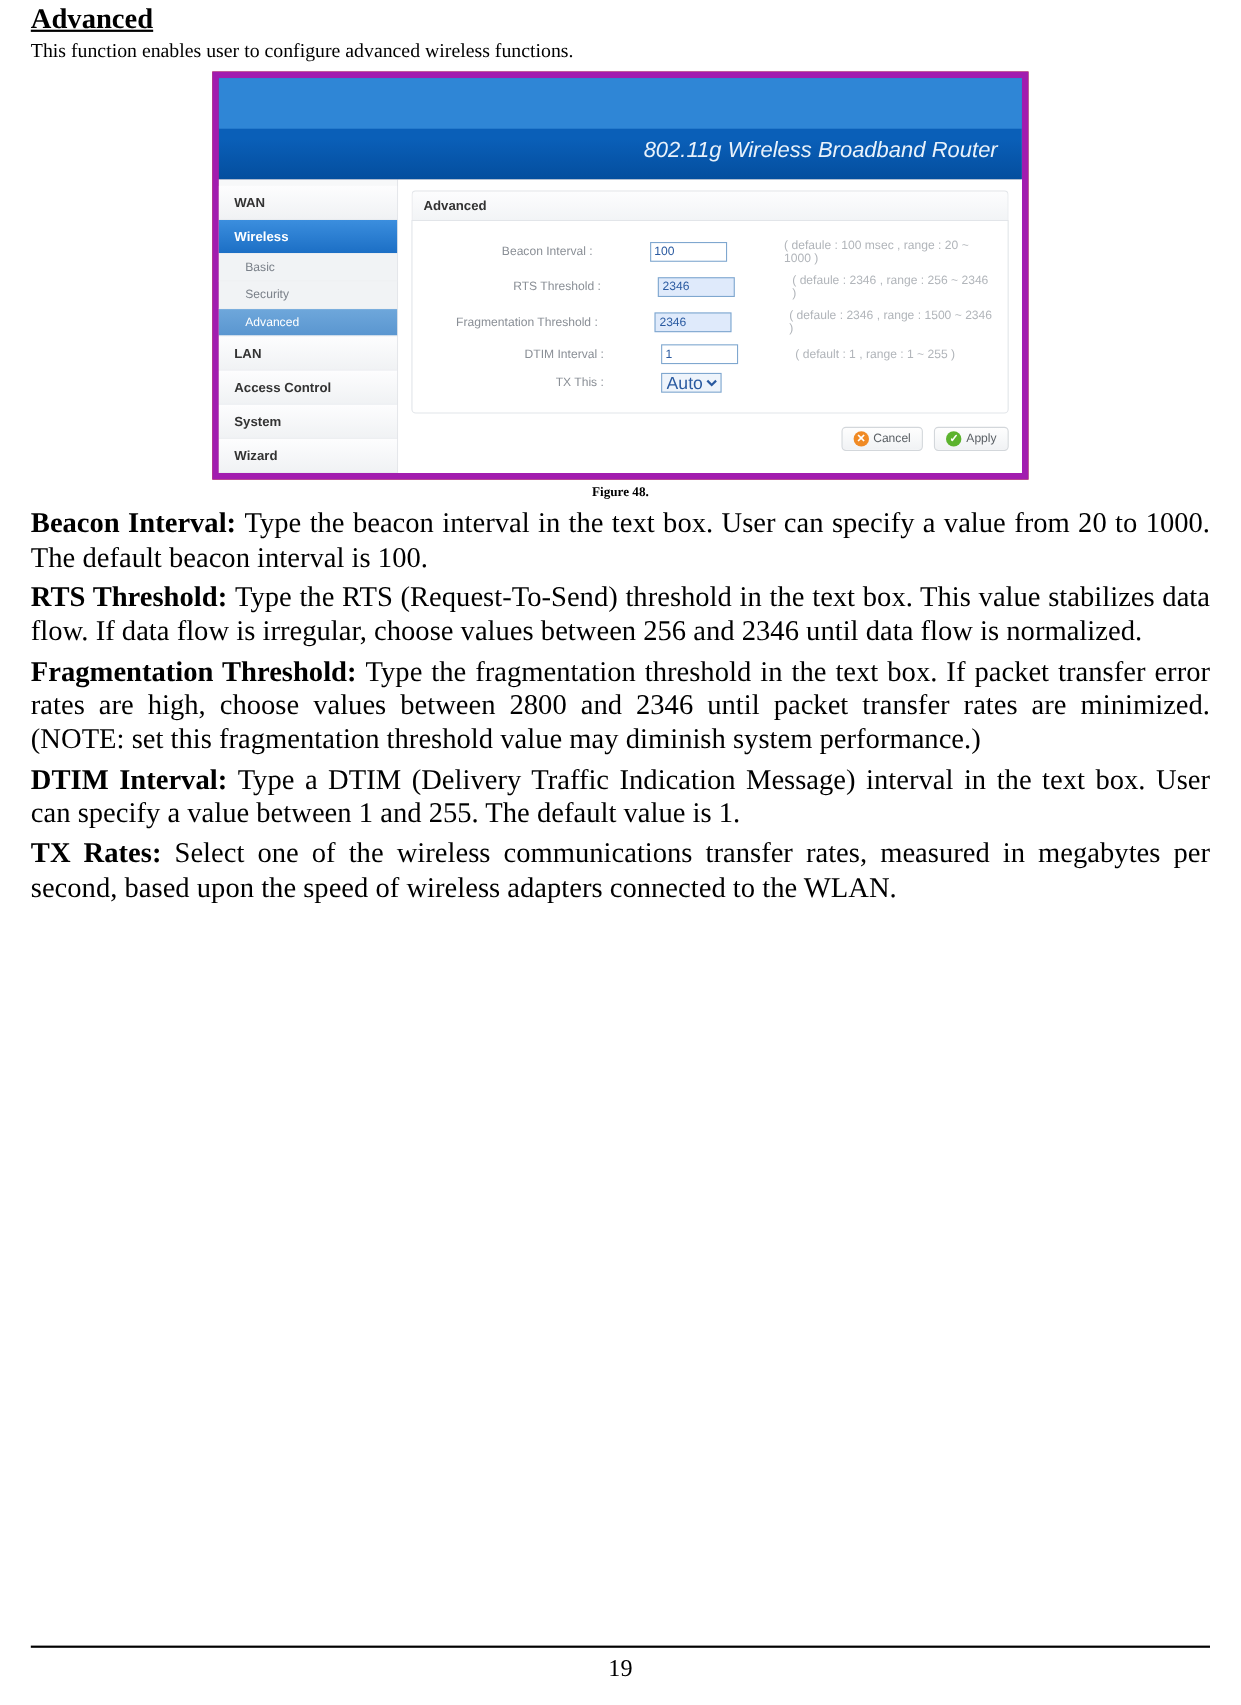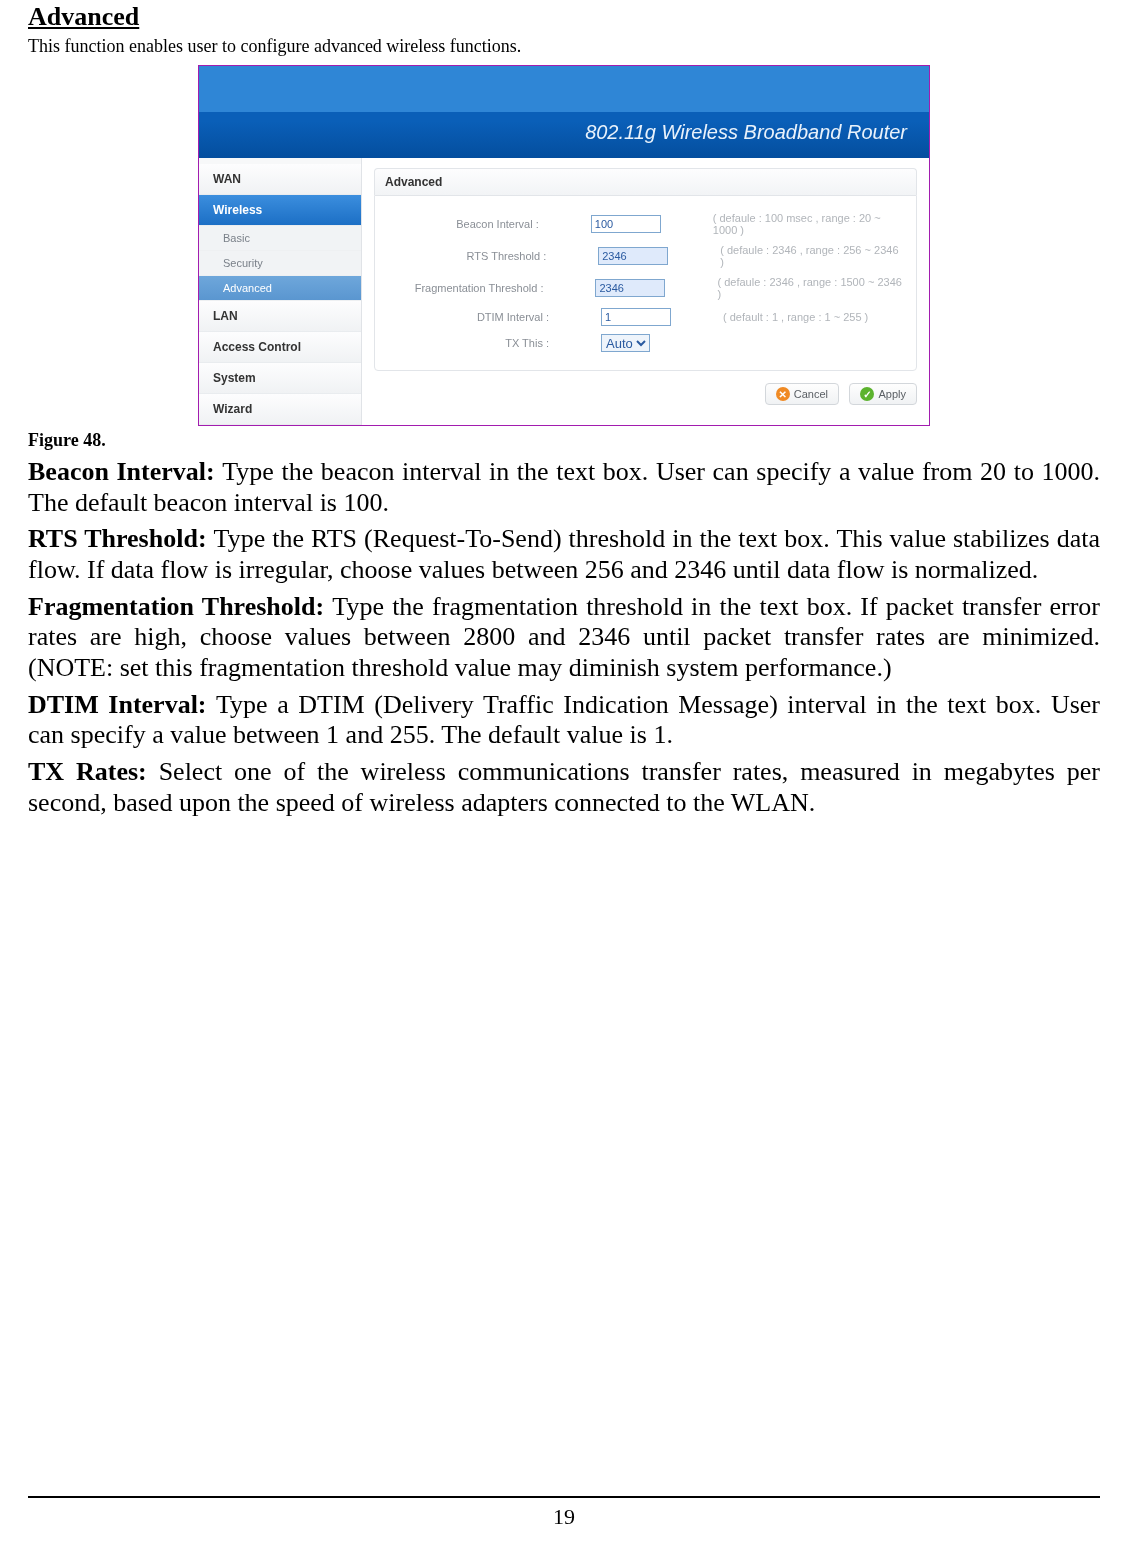--- a/index.html
+++ b/index.html
@@ -28,21 +28,21 @@
     margin: 0 0 8px 0;
   }
   .fig-wrap {
     width: 100%;
     text-align: center;
     margin: 6px 0 2px 0;
   }
   .fig {
     display: inline-block;
     width: 730px;
-    border: 1px solid #a21caf;
+    border: 6px solid #a21caf;
     background: #c2410c;
     text-align: left;
     vertical-align: top;
     box-shadow: 0 0 0 1px #e8e8e8 inset;
   }
   .fig-header {
     height: 92px;
     background: linear-gradient(#0a5fb8, #0a5fb8 60%, #044e9e);
     position: relative;
   }
@@ -148,21 +148,21 @@
   .fin.sel {
     background:#dfeafb;
   }
   .fhint {
     margin-left: 8px;
     color: #b1b5ba;
   }
   .fsel {
     height: 18px;
     border: 1px solid #7fa7cf;
-    font-size: 13px;
+    font-size: 16px;
     background: #eef4fb;
     color: #2a5aa0;
   }
   .panel-actions {
     margin: 0 12px 12px 12px;
     text-align: right;
     font-family: Arial, Helvetica, sans-serif;
   }
   .btn {
     display: inline-flex;
@@ -177,22 +177,23 @@
     margin-left: 6px;
   }
   .btn .ic {
     width: 14px; height: 14px; border-radius: 50%;
     display: inline-flex; align-items:center; justify-content:center;
     color:#fff; font-size:10px; font-weight:bold;
   }
   .ic-cancel { background:#f08a24; }
   .ic-apply  { background:#5cb32e; }
   .caption {
-    font-weight: bold;
-    font-size: 18px;
+    text-align: center;
+    font-weight: bold;
+    font-size: 12px;
     margin: 4px 0 6px 0;
   }
   .para {
     font-size: 26px;
     line-height: 1.18;
     margin: 0 0 6px 0;
     text-align: justify;
   }
   .para .lead {
     font-weight: bold;

